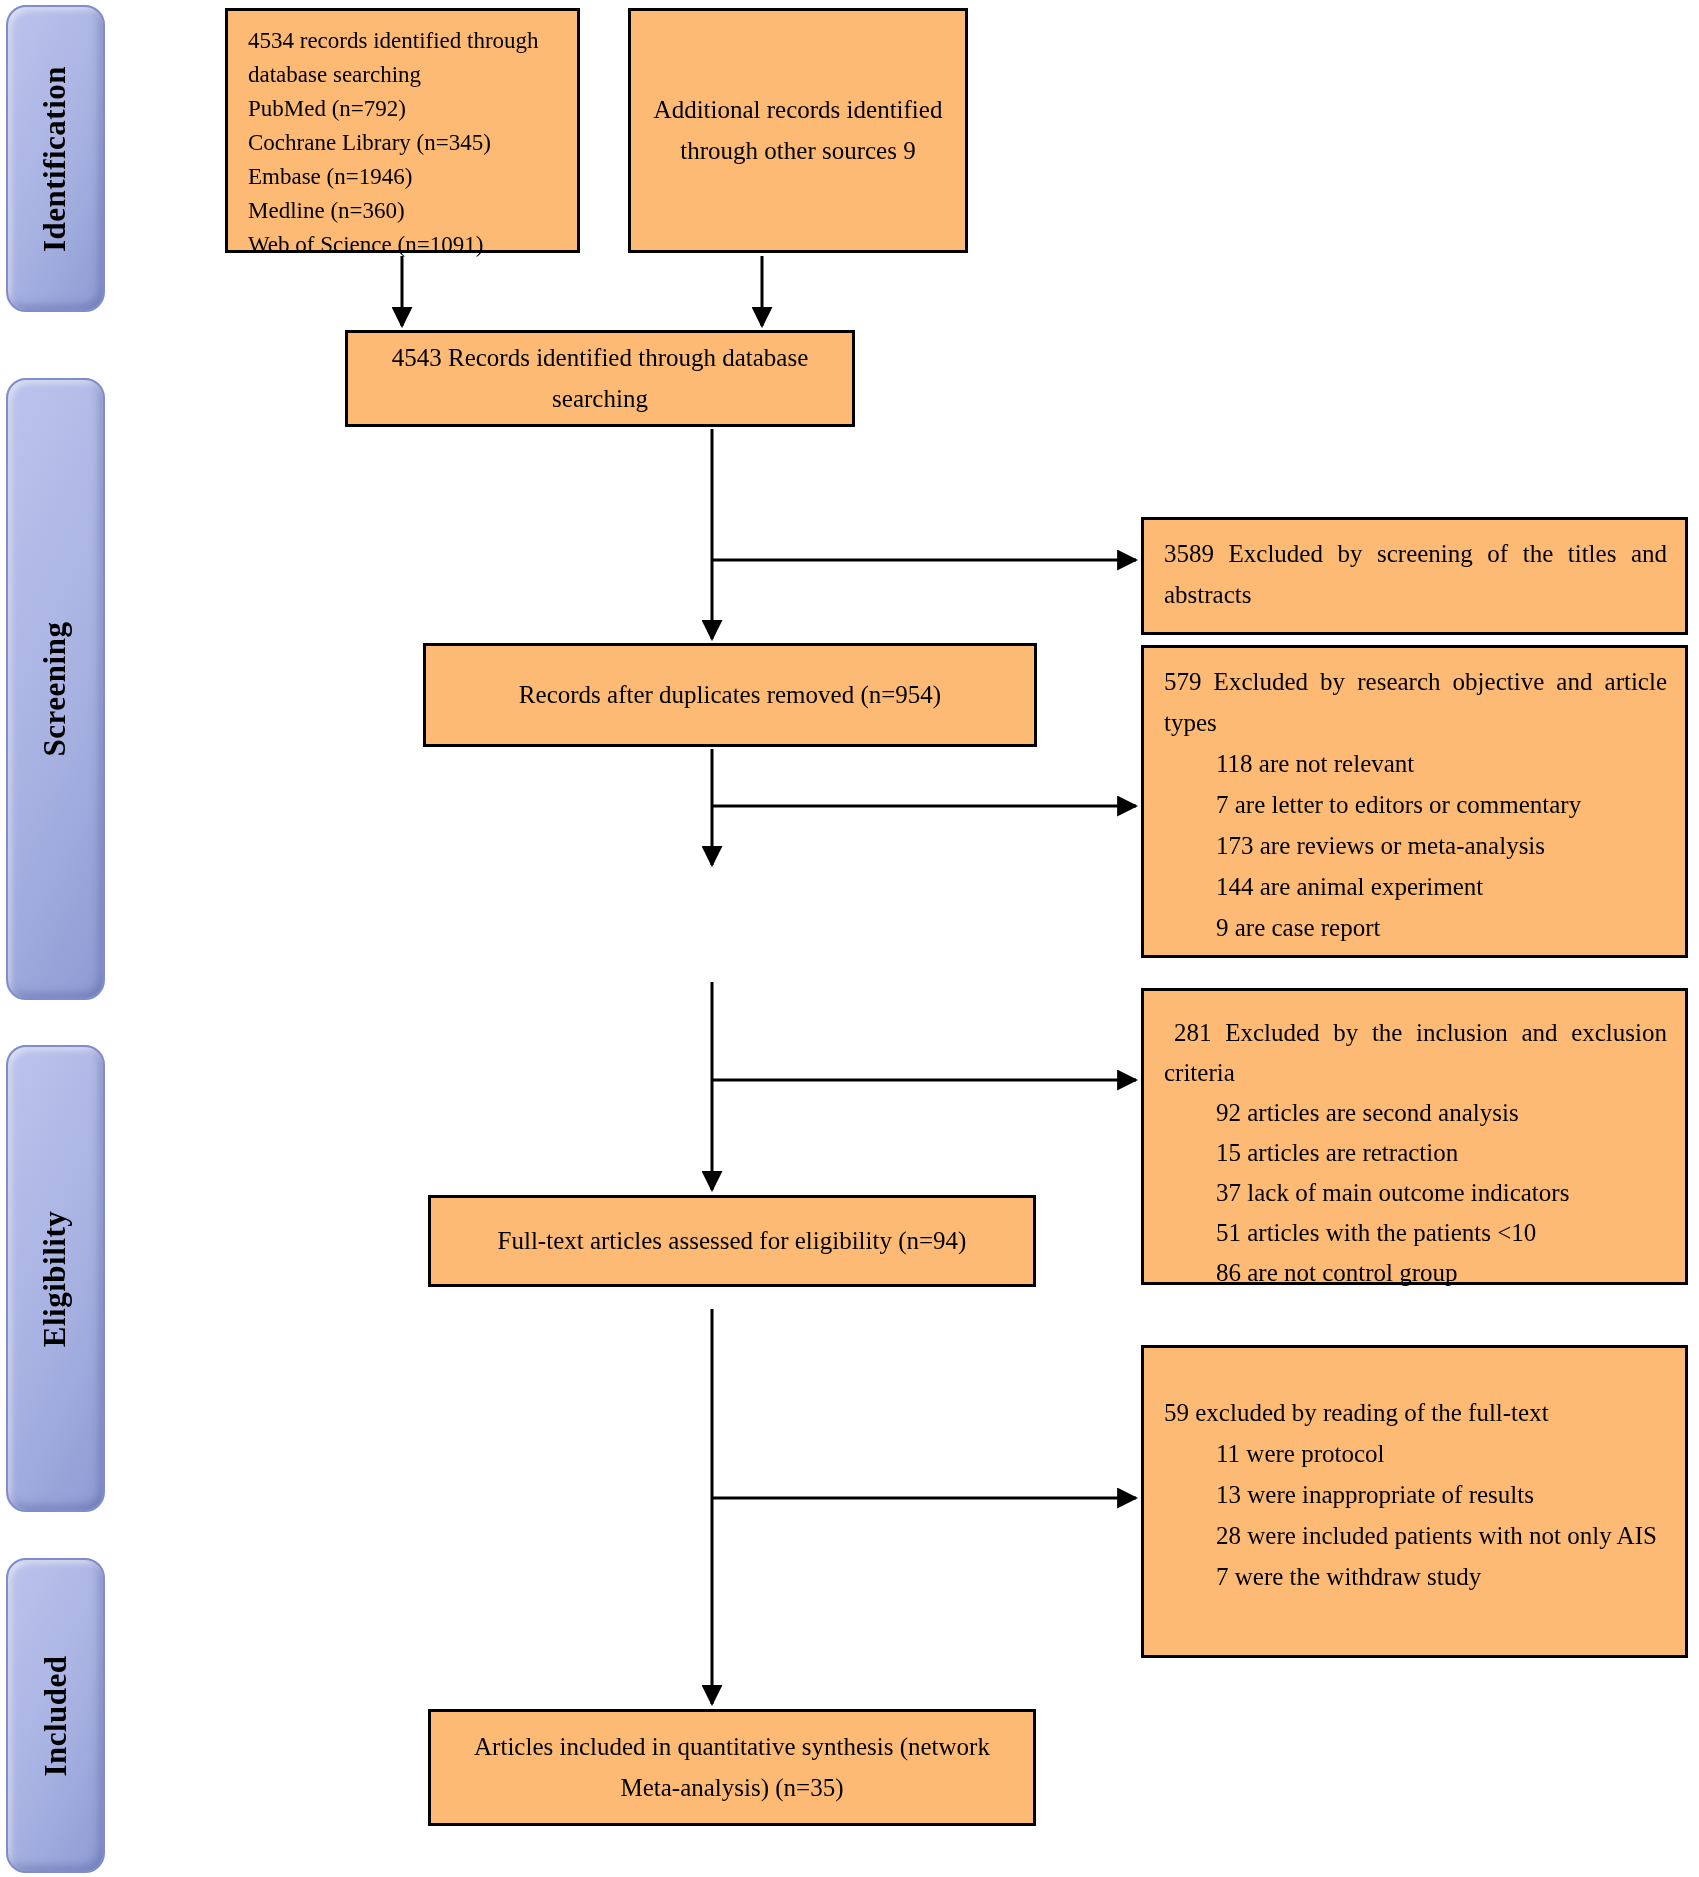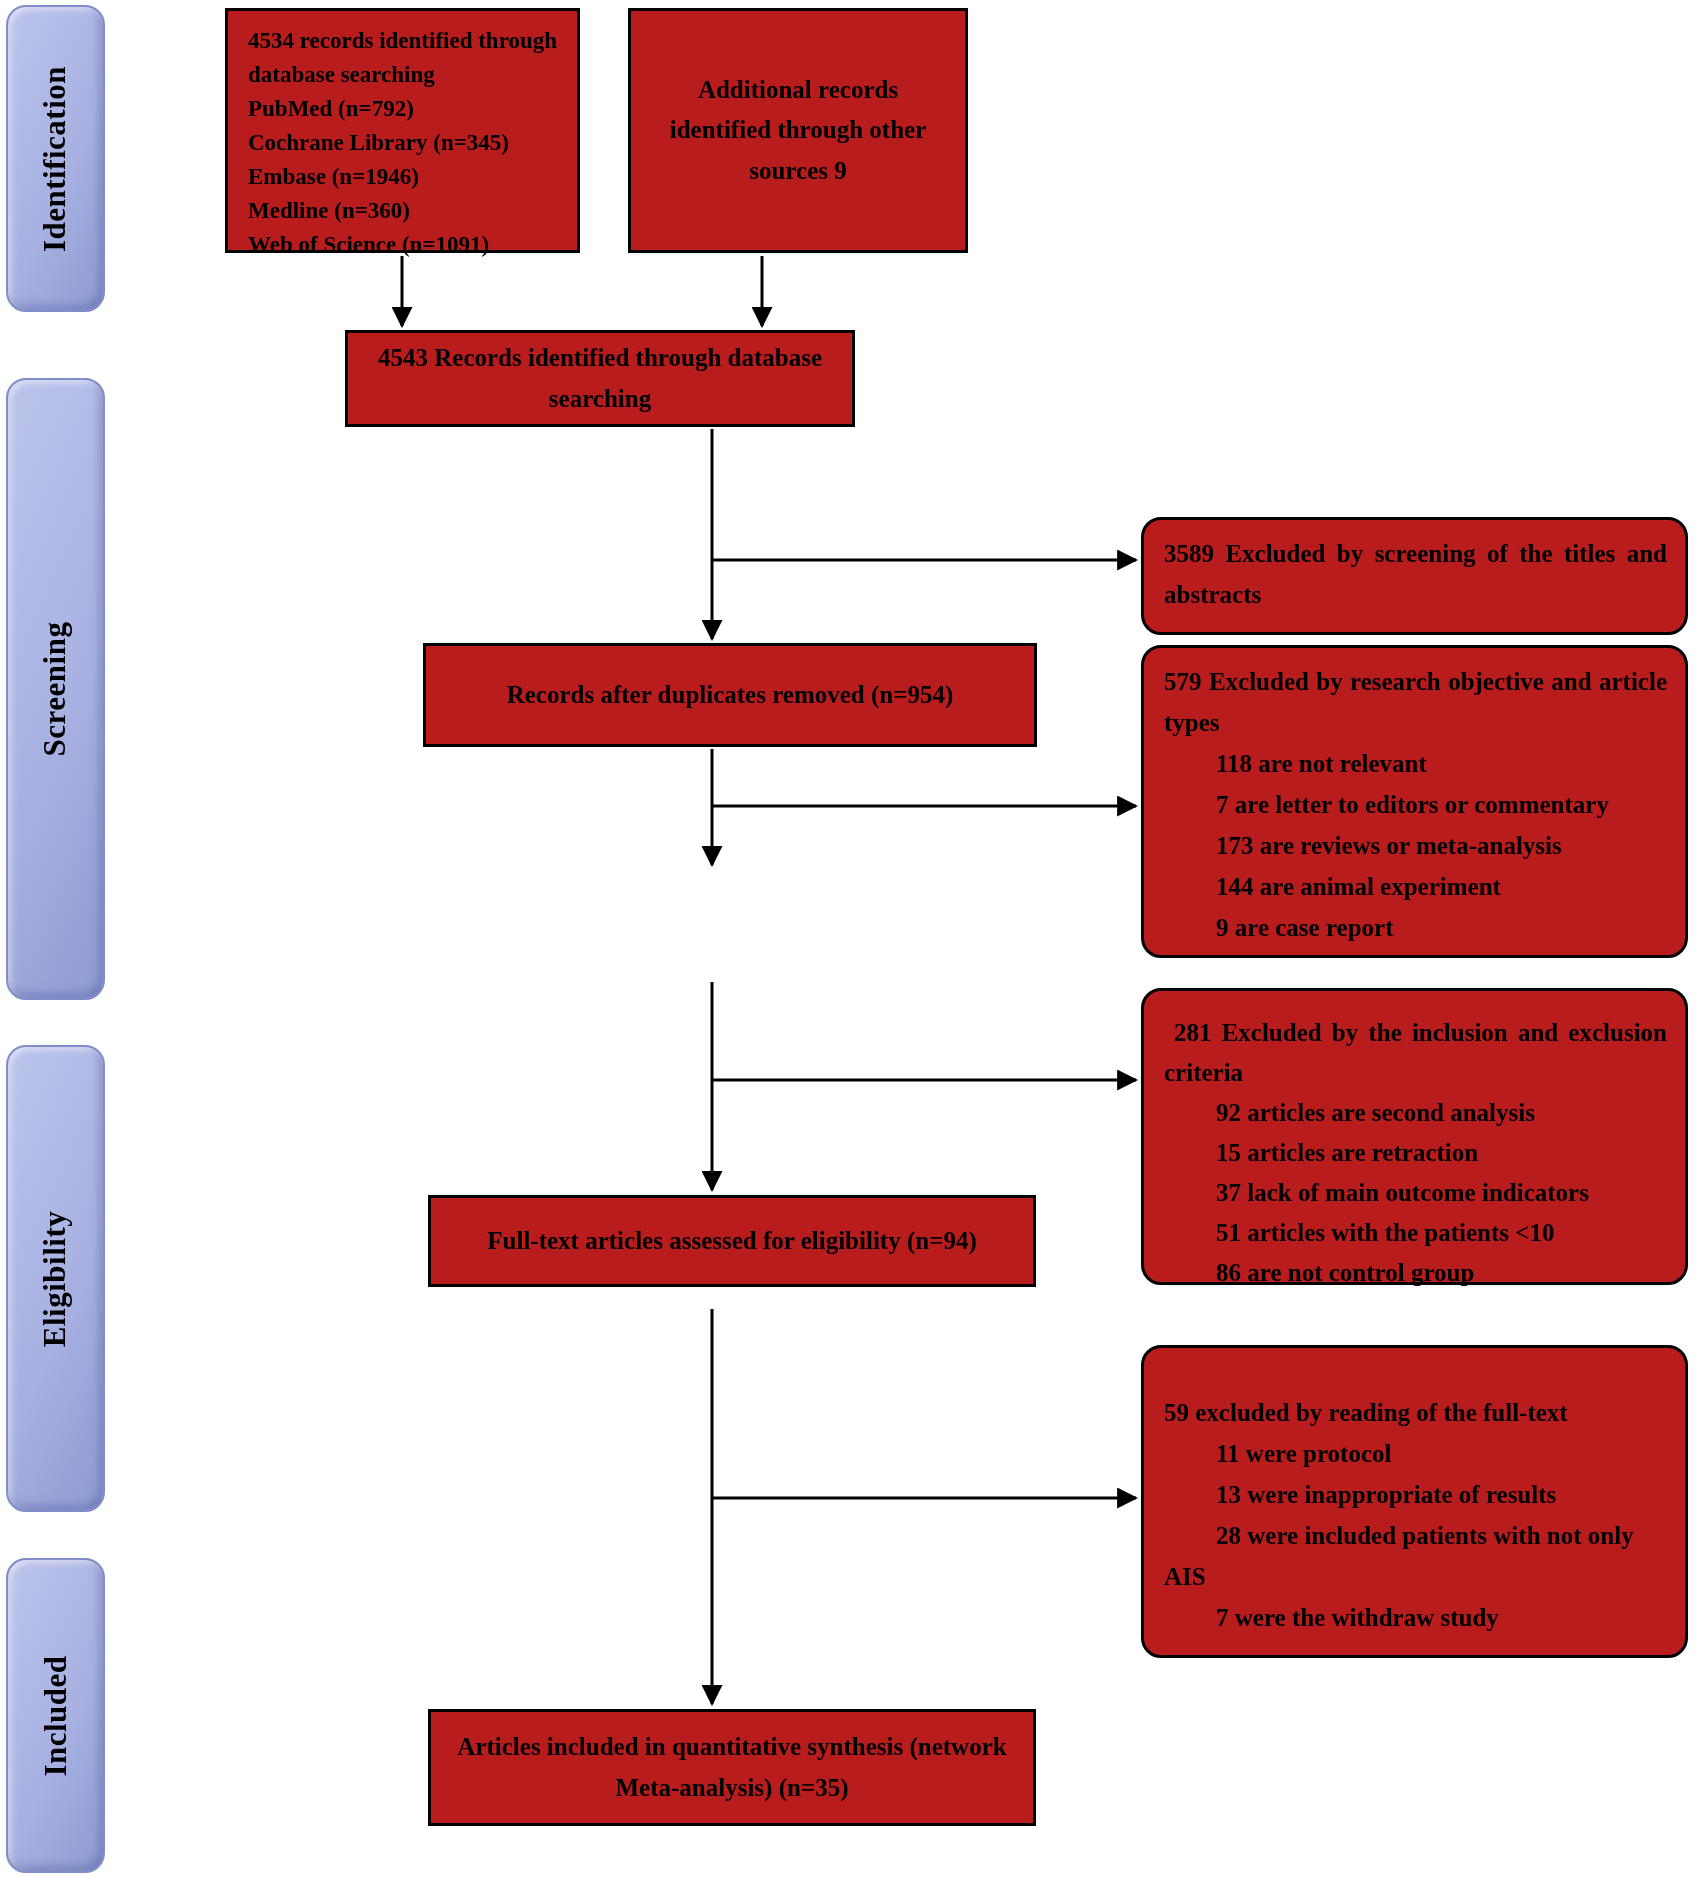--- a/index.html
+++ b/index.html
@@ -29,35 +29,35 @@
   .stage span {
     transform: rotate(-90deg);
     white-space: nowrap;
     font-size: 31px;
     font-weight: 700;
     letter-spacing: 0.5px;
   }
   .fbox {
     position: absolute;
     border: 3px solid #000;
-    background: #b91c1c;
+    background: #fdba74;
     font-size: 25px;
-    font-weight: 700;
+    font-weight: 400;
   }
   .center-box {
     display: flex;
     align-items: center;
     justify-content: center;
     text-align: center;
     padding: 8px 22px;
     line-height: 1.62;
   }
   .list-box { padding: 13px 8px 8px 20px; font-size: 23px; }
   .list-box .line { line-height: 34px; white-space: nowrap; }
-  .excl { padding: 13px 18px 8px 20px; border-radius: 20px; }
+  .excl { padding: 13px 18px 8px 20px; }
   .excl .heading { text-align: justify; line-height: 41px; }
   .excl .item { line-height: 41px; text-indent: 52px; }
   .excl-tall { padding-top: 44px; }
 </style>
 </head>
 <body>
 
 <div class="canvas">
 
   <svg class="connectors" viewBox="0 0 1699 1877">

